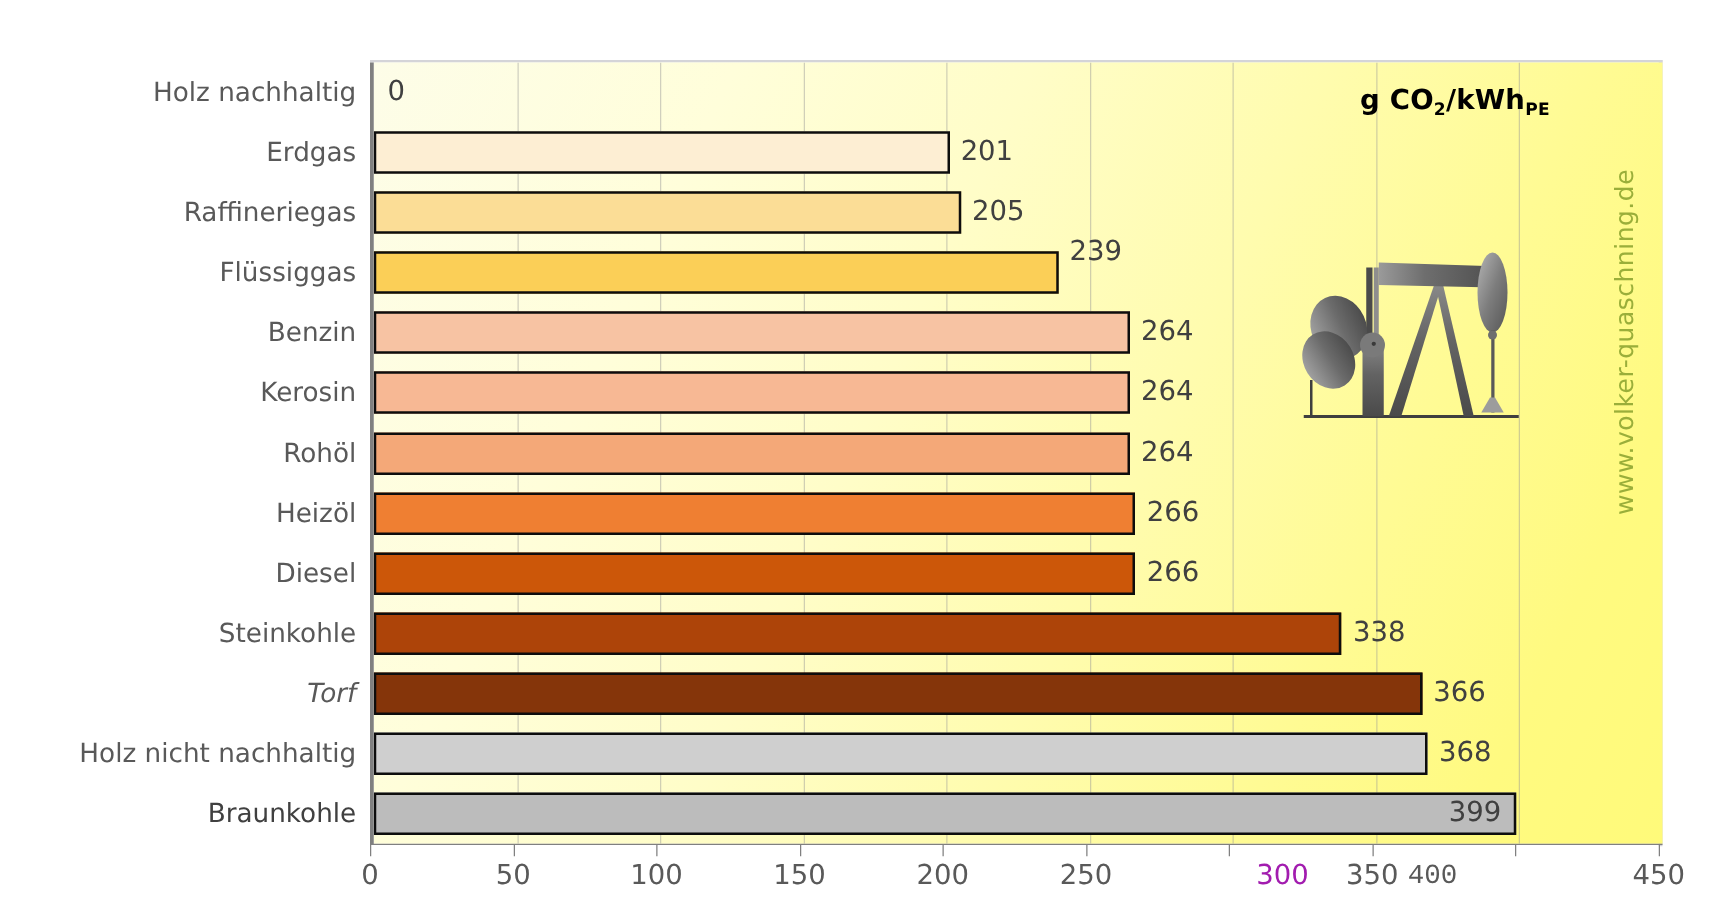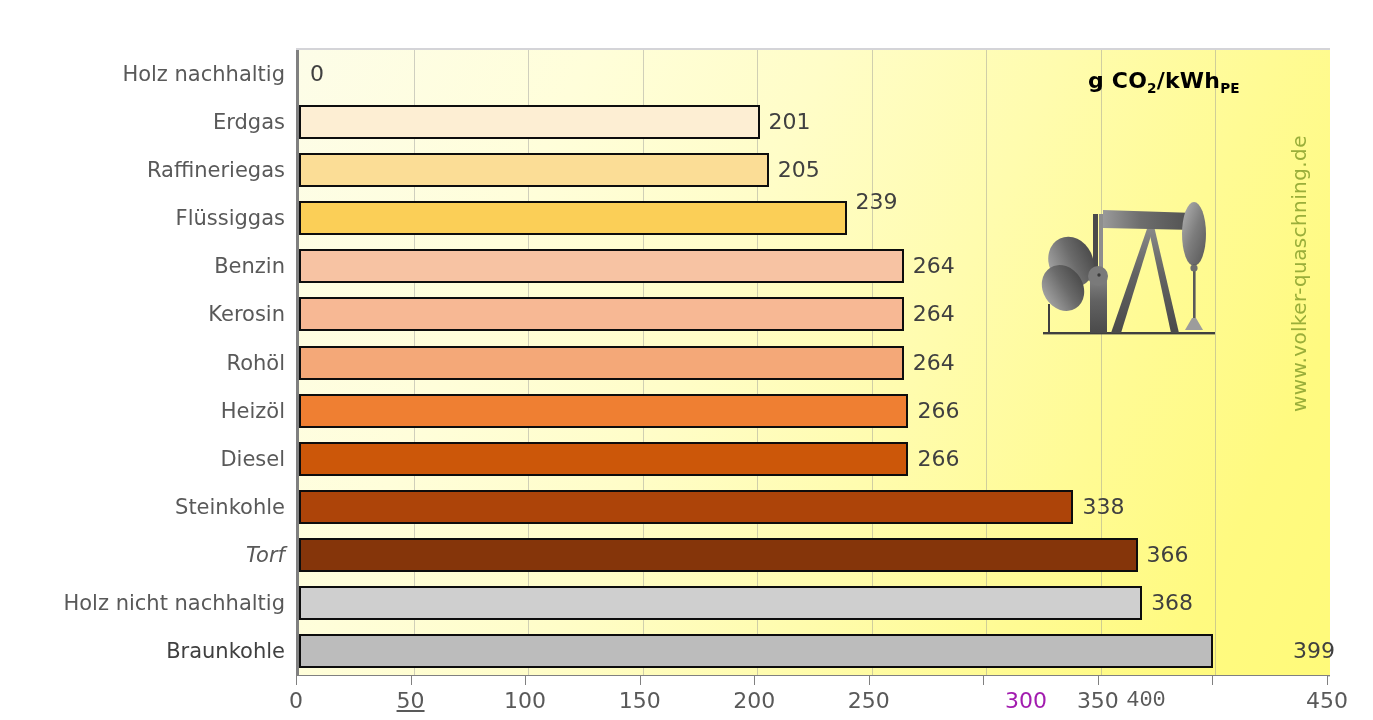--- a/index.html
+++ b/index.html
@@ -165,28 +165,28 @@
       <div class="bar-value" style="left: 777.678px; top: 150.192px; color: rgb(64, 64, 64);">205</div>
       <div class="bar-value" style="left: 855.576px; top: 182px; color: rgb(64, 64, 64);">239</div>
       <div class="bar-value" style="left: 912.853px; top: 246.346px; color: rgb(64, 64, 64);">264</div>
       <div class="bar-value" style="left: 912.853px; top: 294.423px; color: rgb(64, 64, 64);">264</div>
       <div class="bar-value" style="left: 912.853px; top: 342.5px; color: rgb(64, 64, 64);">264</div>
       <div class="bar-value" style="left: 917.436px; top: 390.577px; color: rgb(64, 64, 64);">266</div>
       <div class="bar-value" style="left: 917.436px; top: 438.654px; color: rgb(64, 64, 64);">266</div>
       <div class="bar-value" style="left: 1082.4px; top: 486.731px; color: rgb(64, 64, 64);">338</div>
       <div class="bar-value" style="left: 1146.55px; top: 534.808px; color: rgb(64, 64, 64);">366</div>
       <div class="bar-value" style="left: 1151.13px; top: 582.885px; color: rgb(64, 64, 64);">368</div>
-      <div class="bar-value" style="left: 1293px; top: 630.962px; color: rgb(64, 64, 64);">399</div>
+      <div class="bar-value" style="left: 1159px; top: 630.962px; color: rgb(64, 64, 64);">399</div>
     </div>
 
   <div id="xticks">
       <div class="tick" style="left: 296px; background: rgb(128, 128, 128);"></div>
       <div class="tick-label" style="left: 296px; color: rgb(89, 89, 89);">0</div>
       <div class="tick" style="left: 410.556px; background: rgb(128, 128, 128);"></div>
-      <div class="tick-label" style="left: 410.556px; color: rgb(89, 89, 89); text-decoration: underline;">50</div>
+      <div class="tick-label" style="left: 410.556px; color: rgb(89, 89, 89);">50</div>
       <div class="tick" style="left: 525.111px; background: rgb(128, 128, 128);"></div>
       <div class="tick-label" style="left: 525.111px; color: rgb(89, 89, 89);">100</div>
       <div class="tick" style="left: 639.667px; background: rgb(128, 128, 128);"></div>
       <div class="tick-label" style="left: 639.667px; color: rgb(89, 89, 89);">150</div>
       <div class="tick" style="left: 754.222px; background: rgb(128, 128, 128);"></div>
       <div class="tick-label" style="left: 754.222px; color: rgb(89, 89, 89);">200</div>
       <div class="tick" style="left: 868.778px; background: rgb(128, 128, 128);"></div>
       <div class="tick-label" style="left: 868.778px; color: rgb(89, 89, 89);">250</div>
       <div class="tick" style="left: 983.333px; background: rgb(128, 128, 128);"></div>
       <div class="tick-label" style="left: 1026px; color: #a21caf;">300</div>

